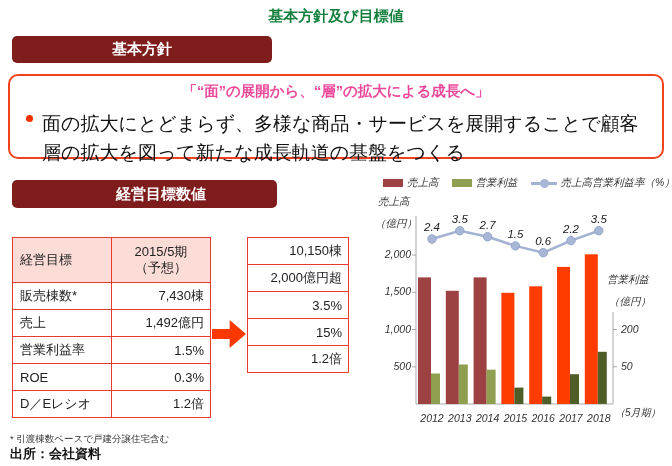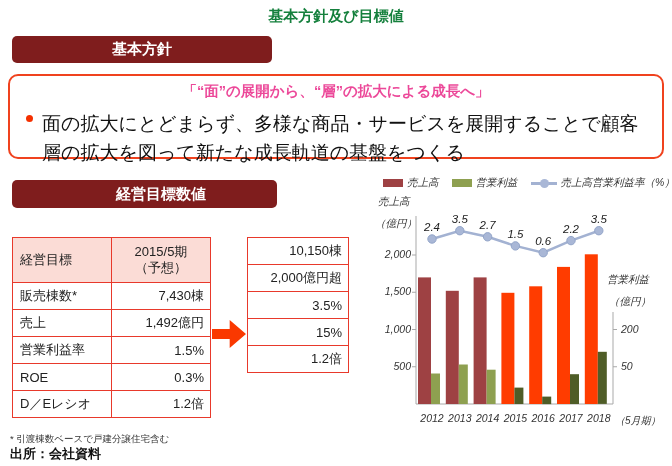--- a/index.html
+++ b/index.html
@@ -158,21 +158,21 @@
     <div class="tickL" style="left:8px;  top:76px;">2,000</div>
     <div class="tickL" style="left:8px;  top:113px;">1,500</div>
     <div class="tickL" style="left:8px;  top:151px;">1,000</div>
     <div class="tickL" style="left:8px;  top:188px;">500</div>
 
     <div class="ax-title" style="left:244px; top:101px;">営業利益</div>
     <div class="ax-title" style="left:246px; top:123px;">（億円）</div>
     <div class="tickR" style="left:258px; top:151px;">200</div>
     <div class="tickR" style="left:258px; top:188px;">50</div>
 
-    <div class="ax-title" style="left:252px; top:242px; font-size:10px;">（5月期）</div>
+    <div class="ax-title" style="left:252px; top:234px; font-size:10px;">（5月期）</div>
 
     <svg id="chart-svg" width="306" height="272" viewBox="0 0 306 272">
         <line x1="53" y1="44" x2="53" y2="232" stroke="#a9a9a9" stroke-width="1"></line>
         <line x1="53" y1="232" x2="250" y2="232" stroke="#a9a9a9" stroke-width="1"></line>
         <line x1="250" y1="140" x2="250" y2="232" stroke="#a9a9a9" stroke-width="1"></line>
         <line x1="49" y1="83" x2="53" y2="83" stroke="#a9a9a9" stroke-width="1"></line>
         <line x1="49" y1="120.25" x2="53" y2="120.25" stroke="#a9a9a9" stroke-width="1"></line>
         <line x1="49" y1="157.5" x2="53" y2="157.5" stroke="#a9a9a9" stroke-width="1"></line>
         <line x1="49" y1="194.75" x2="53" y2="194.75" stroke="#a9a9a9" stroke-width="1"></line>
         <line x1="250" y1="157.5" x2="254" y2="157.5" stroke="#a9a9a9" stroke-width="1"></line>

